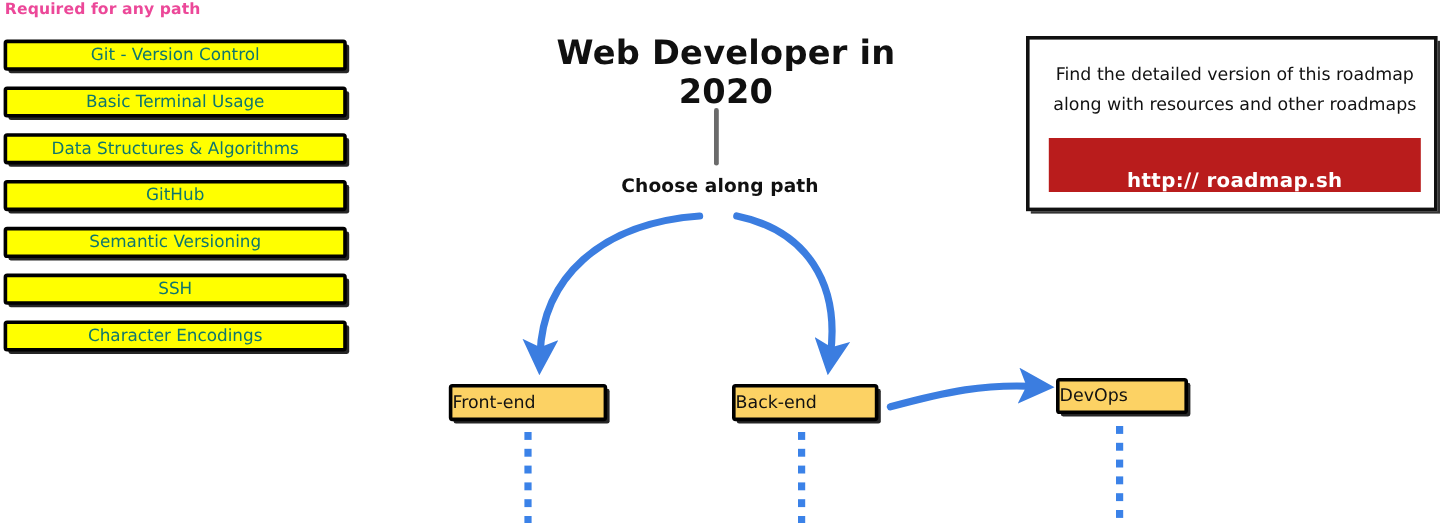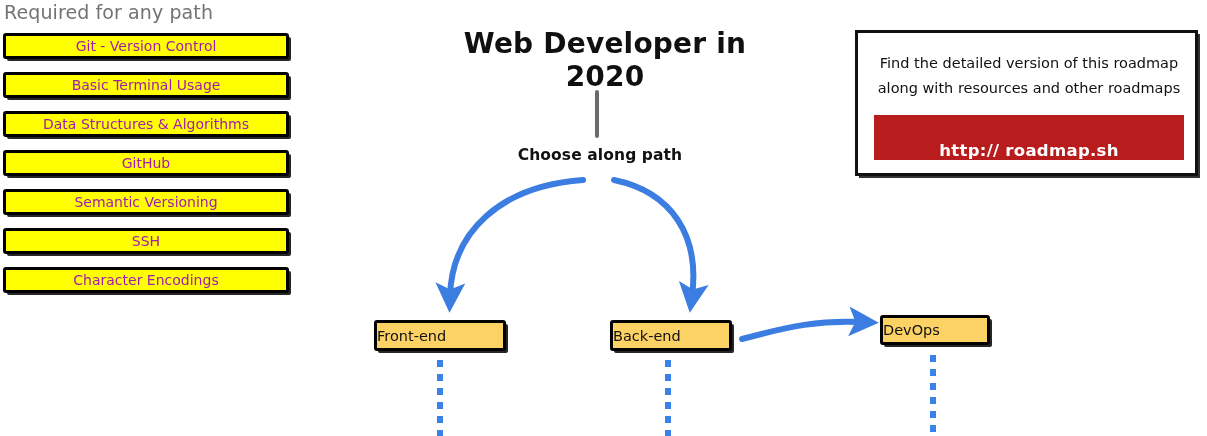--- a/index.html
+++ b/index.html
@@ -21,23 +21,23 @@
     position: absolute;
     left: 0px;
     top: 0px;
     width: 300px;
     height: 436px;
   }
   #required-heading {
     position: absolute;
     left: 4px;
     top: 1px;
-    font-size: 19px;
-    font-weight: normal;
-    color: #737373;
+    font-size: 13px;
+    font-weight: bold;
+    color: #ec4899;
     letter-spacing: 0.1px;
     white-space: nowrap;
   }
   #required-list {
     position: absolute;
     left: 3px;
     top: 33px;
     width: 292px;
   }
   .req-item {
@@ -49,21 +49,21 @@
     border: 3px solid #000000;
     box-sizing: border-box;
     border-radius: 3px;
     box-shadow: 3px 3px 0px -1px rgba(0,0,0,0.85);
     display: flex;
     align-items: center;
     justify-content: center;
   }
   .req-item-label {
     font-size: 14px;
-    color: #a21caf;
+    color: #0f766e;
     line-height: 1;
     white-space: nowrap;
   }
 
   
   #center-title {
     position: absolute;
     left: 420px;
     top: 27px;
     width: 370px;

